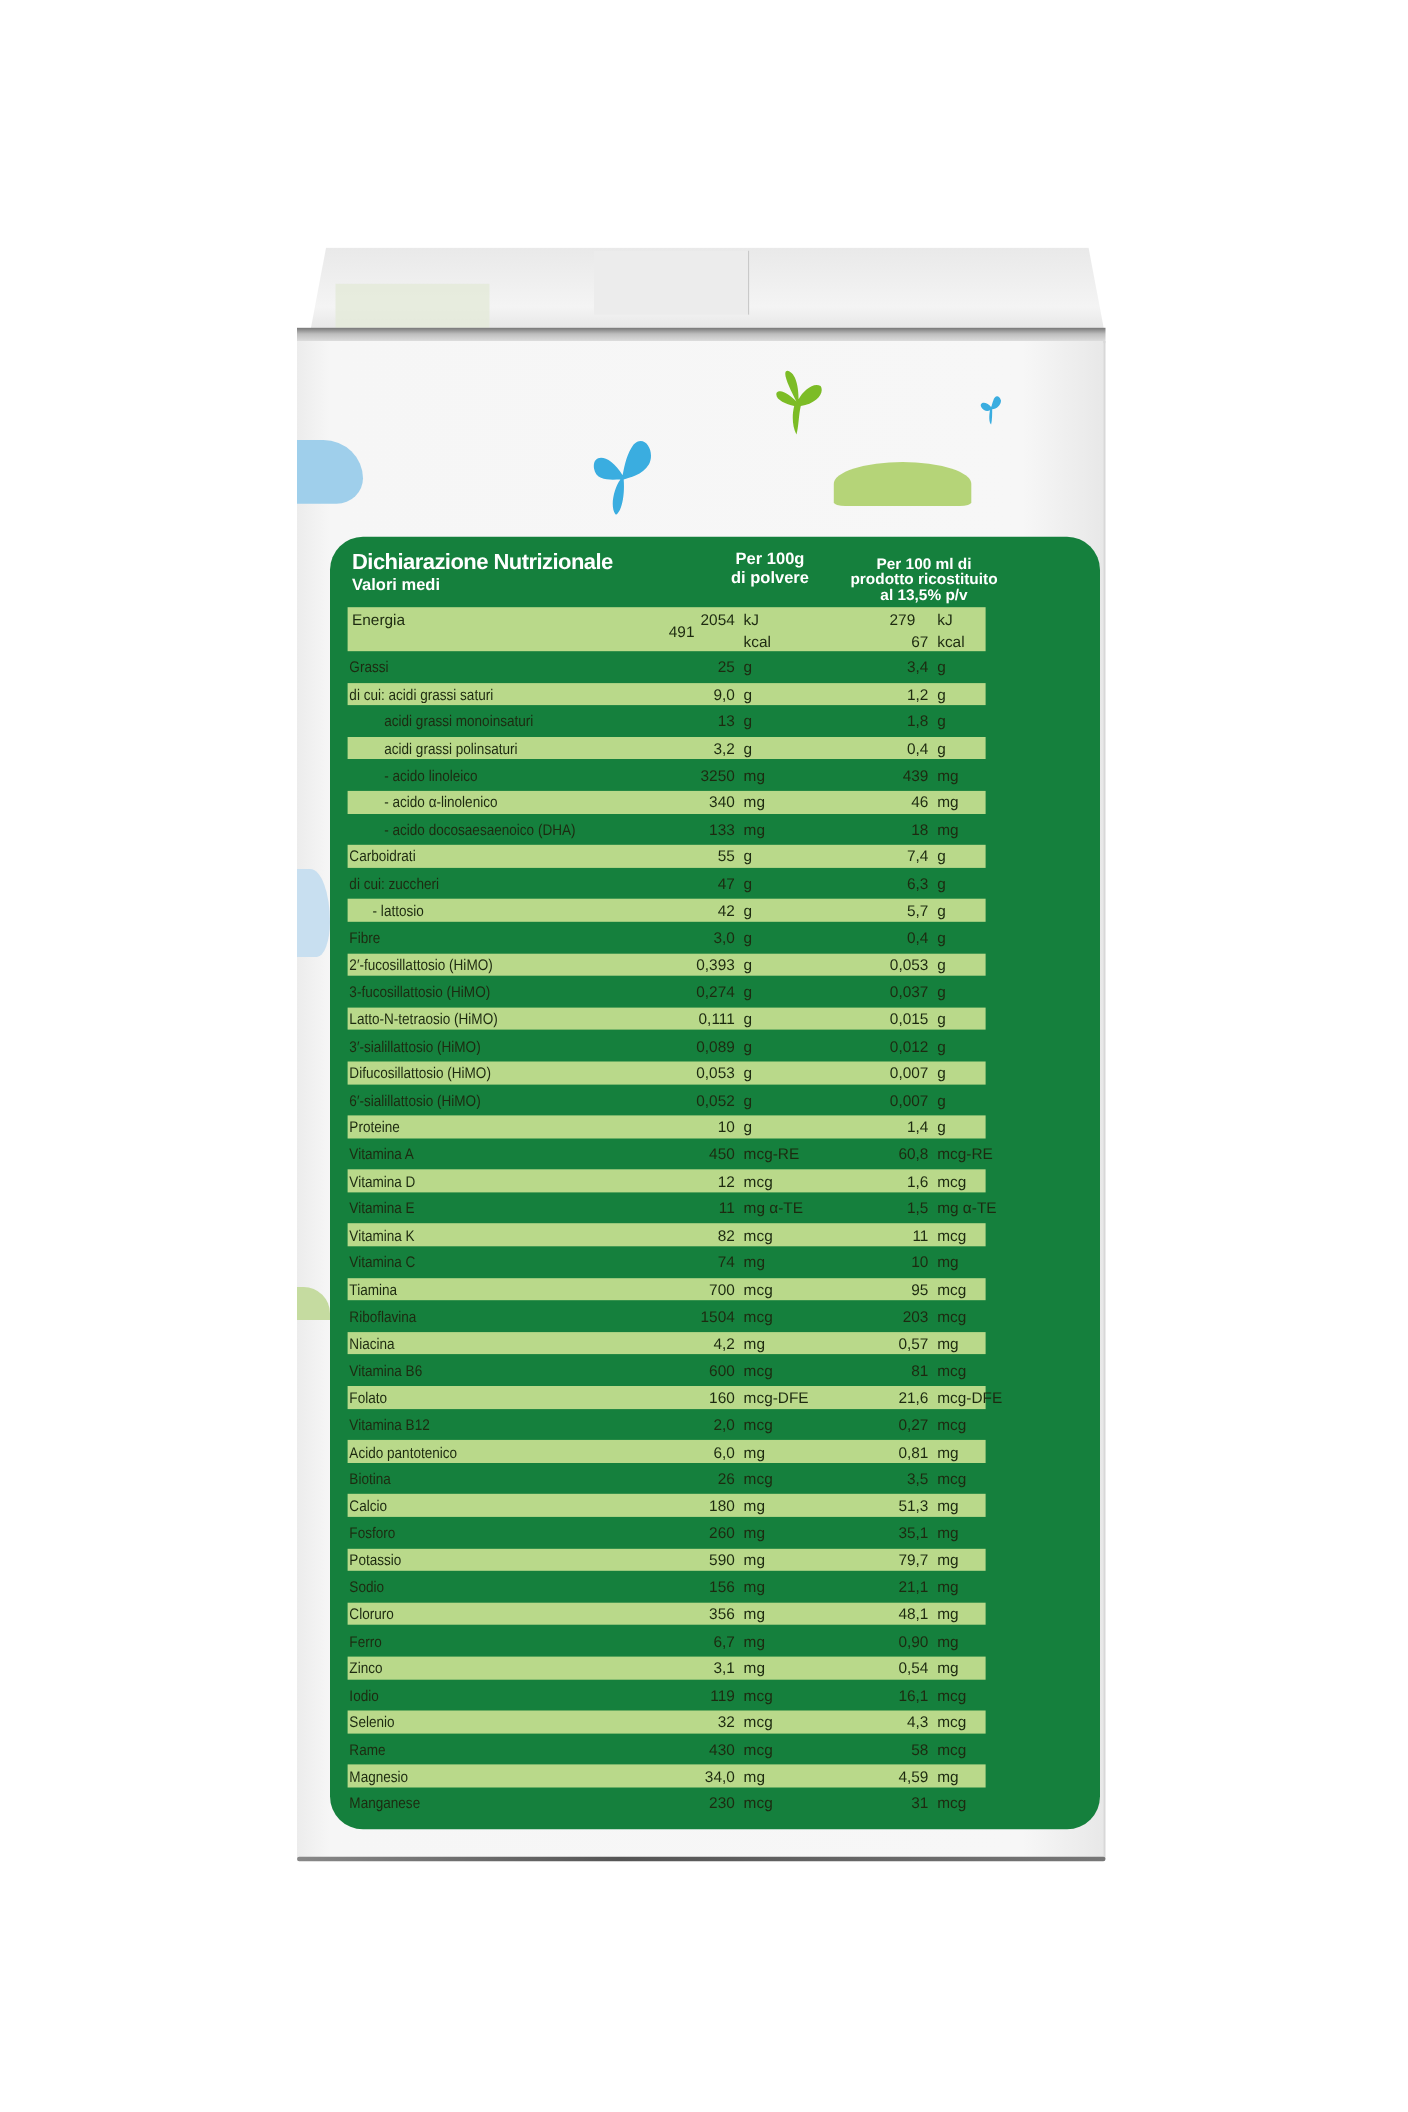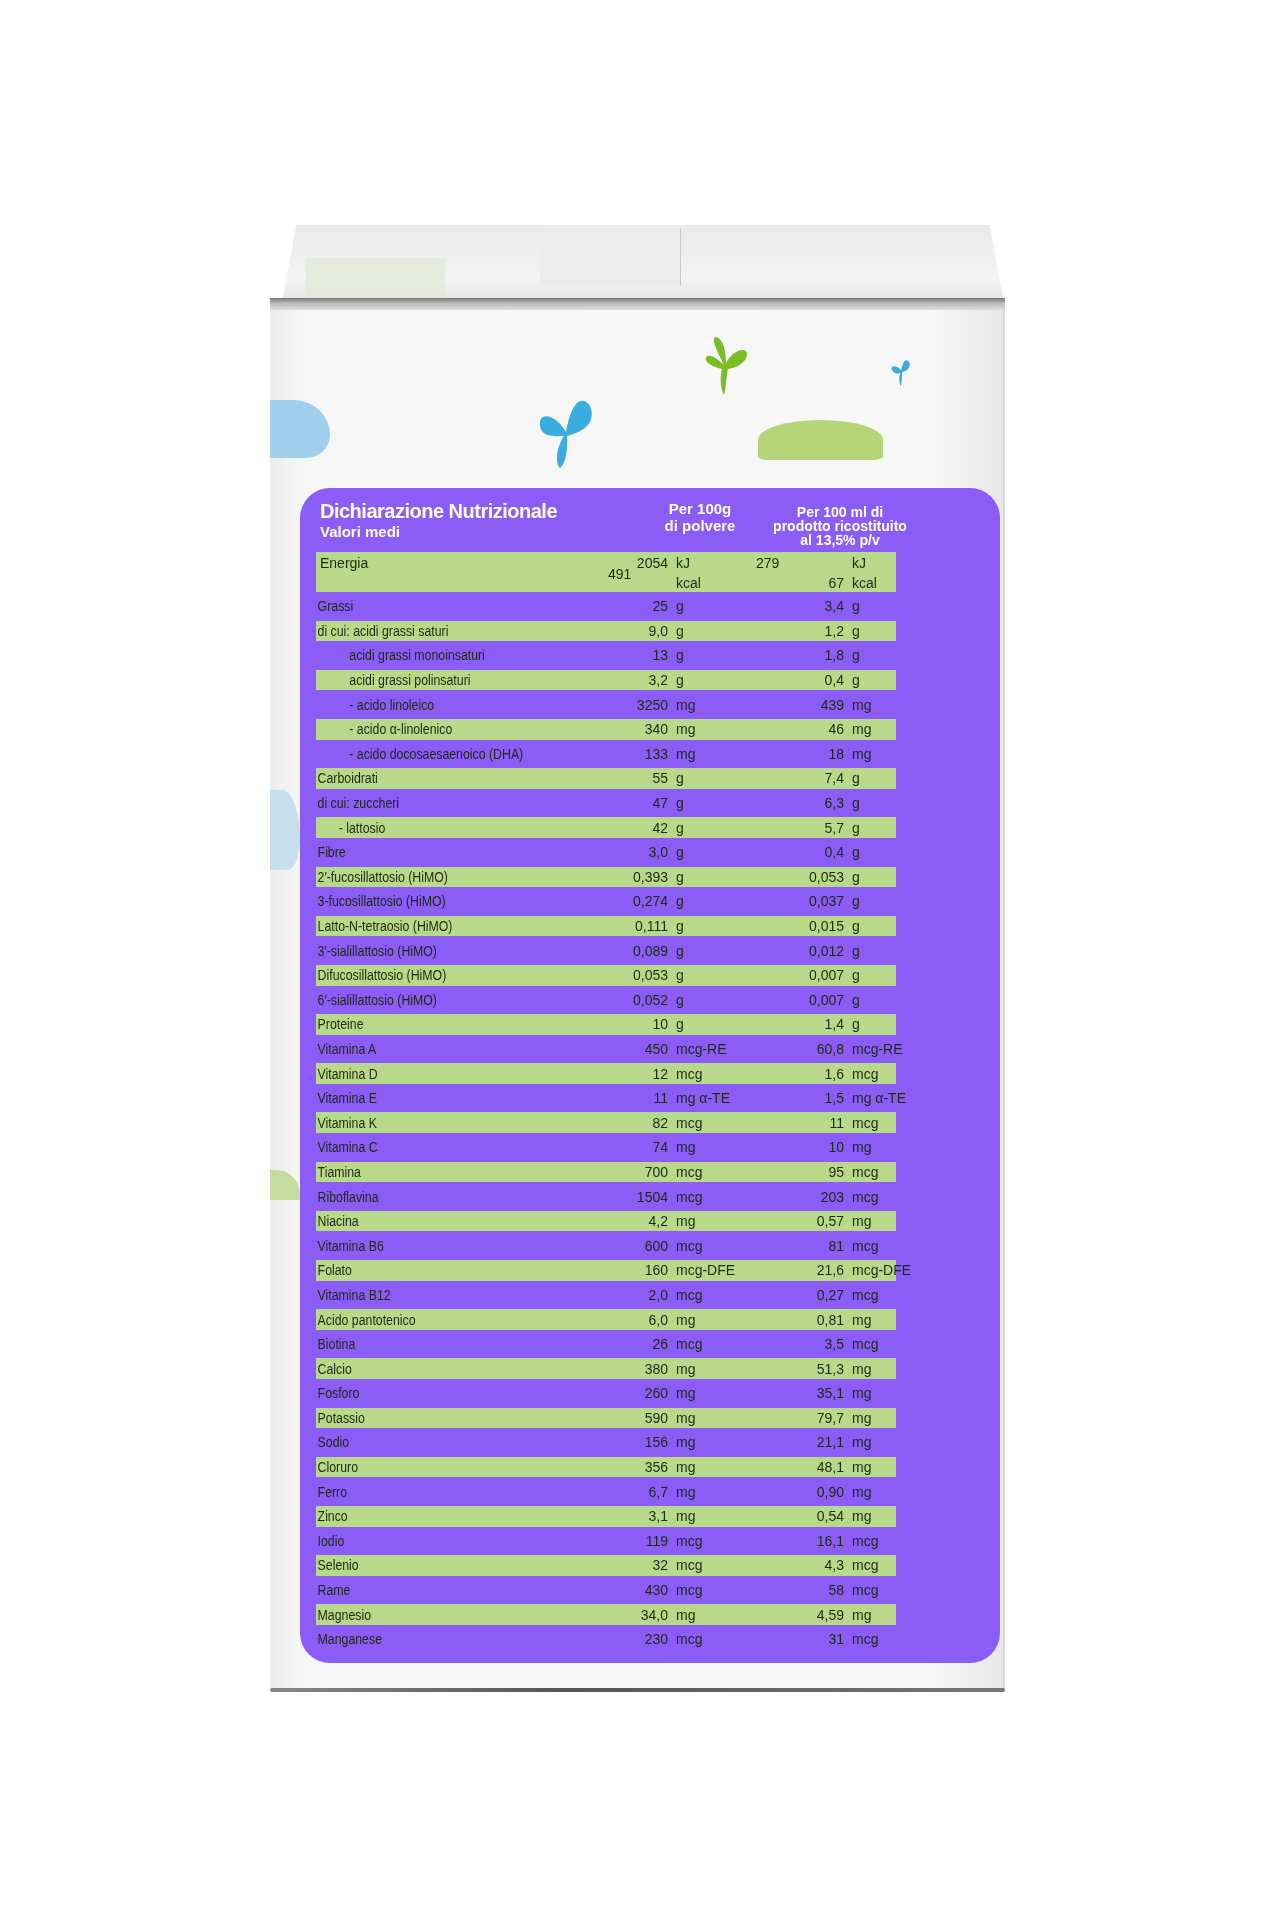--- a/index.html
+++ b/index.html
@@ -25,21 +25,21 @@
   .cloud { position:absolute; border-radius:50%; }
   .cloud-blue-1 { left:270px; top:400px; width:60px; height:58px; background:#9fcfeb; border-radius:0 60% 40% 0; }
   .cloud-blue-2 { left:270px; top:790px; width:30px; height:80px; background:#c8dff0; border-radius:0 60% 40% 0; }
   .cloud-green-1 { left:758px; top:420px; width:125px; height:40px; background:#b5d478; border-radius:60% 60% 10% 10%; }
   .cloud-green-2 { left:270px; top:1170px; width:30px; height:30px; background:#c5dba0; border-radius:0 80% 0 0; }
 
   .butterfly { position:absolute; }
 
   
   .panel { position:absolute; left:300px; top:488px; width:700px; height:1175px;
-           background:#8b5cf6; border-radius:30px; }
+           background:#15803d; border-radius:30px; }
   .panel-header { position:absolute; left:0; top:0; width:612px; height:62px; }
   .ph-title { position:absolute; left:20px; top:12px; color:#fff; font-weight:bold;
               font-family:"Liberation Sans", sans-serif; font-size:20px; letter-spacing:-0.5px; }
   .ph-sub { position:absolute; left:20px; top:35px; color:#fff; font-weight:bold; font-size:15px; }
   .ph-col1 { position:absolute; left:330px; top:12px; width:140px; color:#fff; font-weight:bold;
              font-size:15px; text-align:center; line-height:17px; }
   .ph-col2 { position:absolute; left:470px; top:17px; width:140px; color:#fff; font-weight:bold;
              font-size:14px; text-align:center; line-height:14px; }
 
   .rows { position:absolute; left:0; top:62px; width:612px; }
@@ -97,21 +97,21 @@
       <div>al 13,5% p/v</div>
     </div>
   </div>
 
   <div class="rows">
     <div class="row light tall">
       <div class="energy-lines">
         <span style="left:20px;top:5px">Energia</span>
         <span style="left:308px;top:5px;width:60px;text-align:right">2054</span>
         <span style="left:376px;top:5px">kJ</span>
-        <span style="left:456px;top:5px;width:60px;text-align:left">279</span>
+        <span style="left:472px;top:5px;width:60px;text-align:right">279</span>
         <span style="left:552px;top:5px">kJ</span>
         <span style="left:308px;top:16px;width:60px;text-align:left">491</span>
         <span style="left:376px;top:25px">kcal</span>
         <span style="left:484px;top:25px;width:60px;text-align:right">67</span>
         <span style="left:552px;top:25px">kcal</span>
       </div>
     </div>
     <div id="row-container">
         <div class="row">
     <span class="name">Grassi</span>
@@ -325,21 +325,21 @@
   </div>
         <div class="row">
     <span class="name">Biotina</span>
     <span class="v1">26</span>
     <span class="u1">mcg</span>
     <span class="v2">3,5</span>
     <span class="u2">mcg</span>
   </div>
         <div class="row light">
     <span class="name">Calcio</span>
-    <span class="v1">380</span>
+    <span class="v1">180</span>
     <span class="u1">mg</span>
     <span class="v2">51,3</span>
     <span class="u2">mg</span>
   </div>
         <div class="row">
     <span class="name">Fosforo</span>
     <span class="v1">260</span>
     <span class="u1">mg</span>
     <span class="v2">35,1</span>
     <span class="u2">mg</span>

